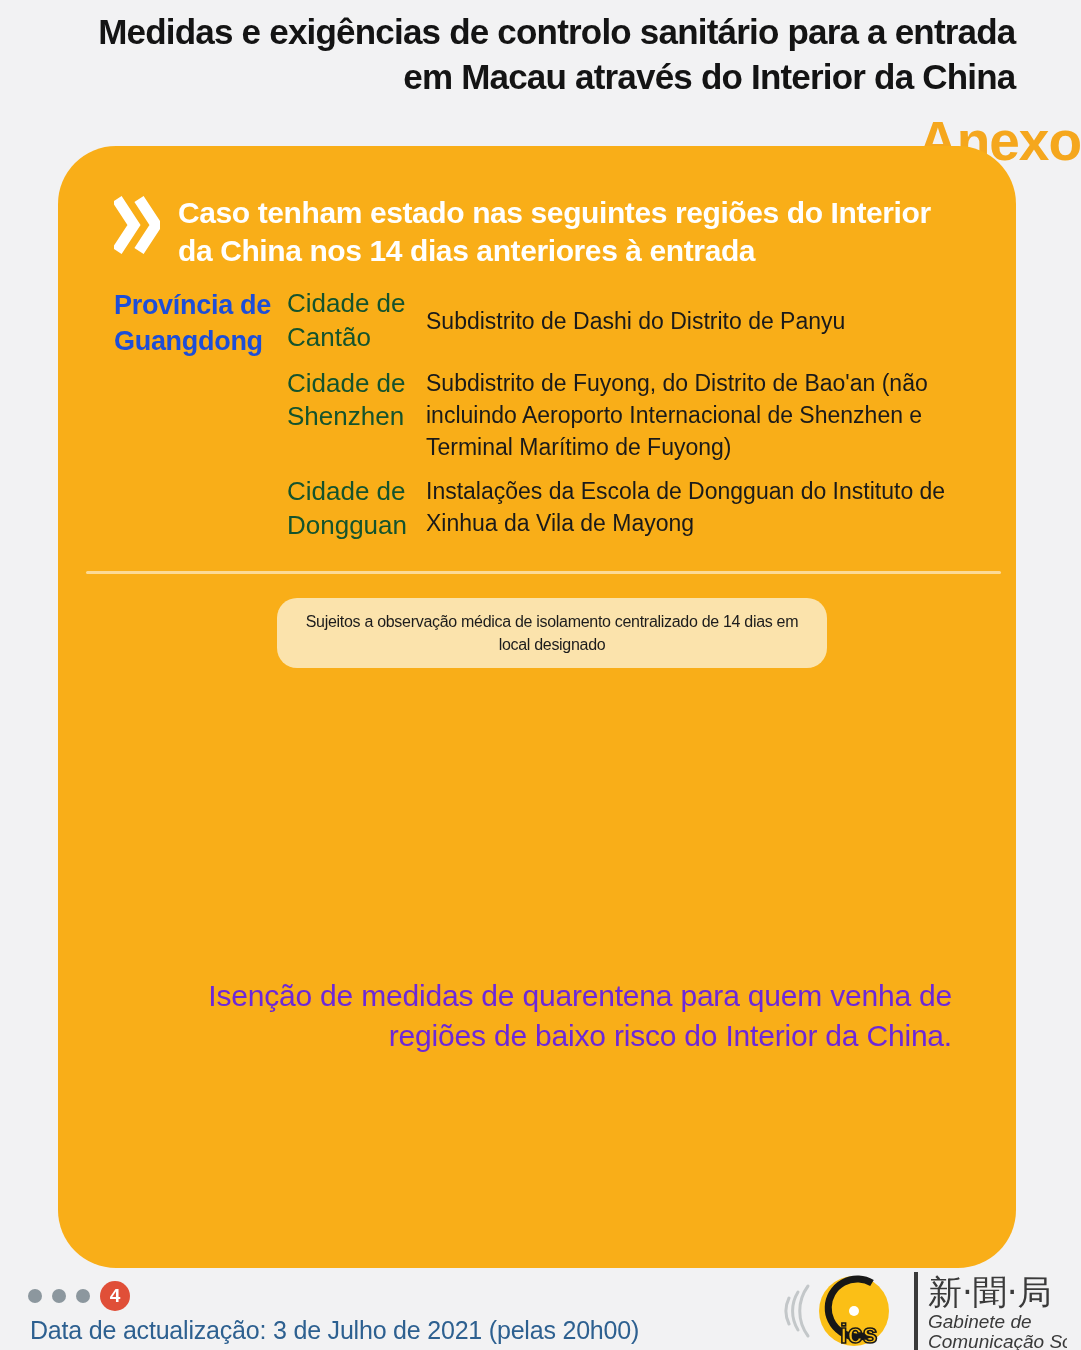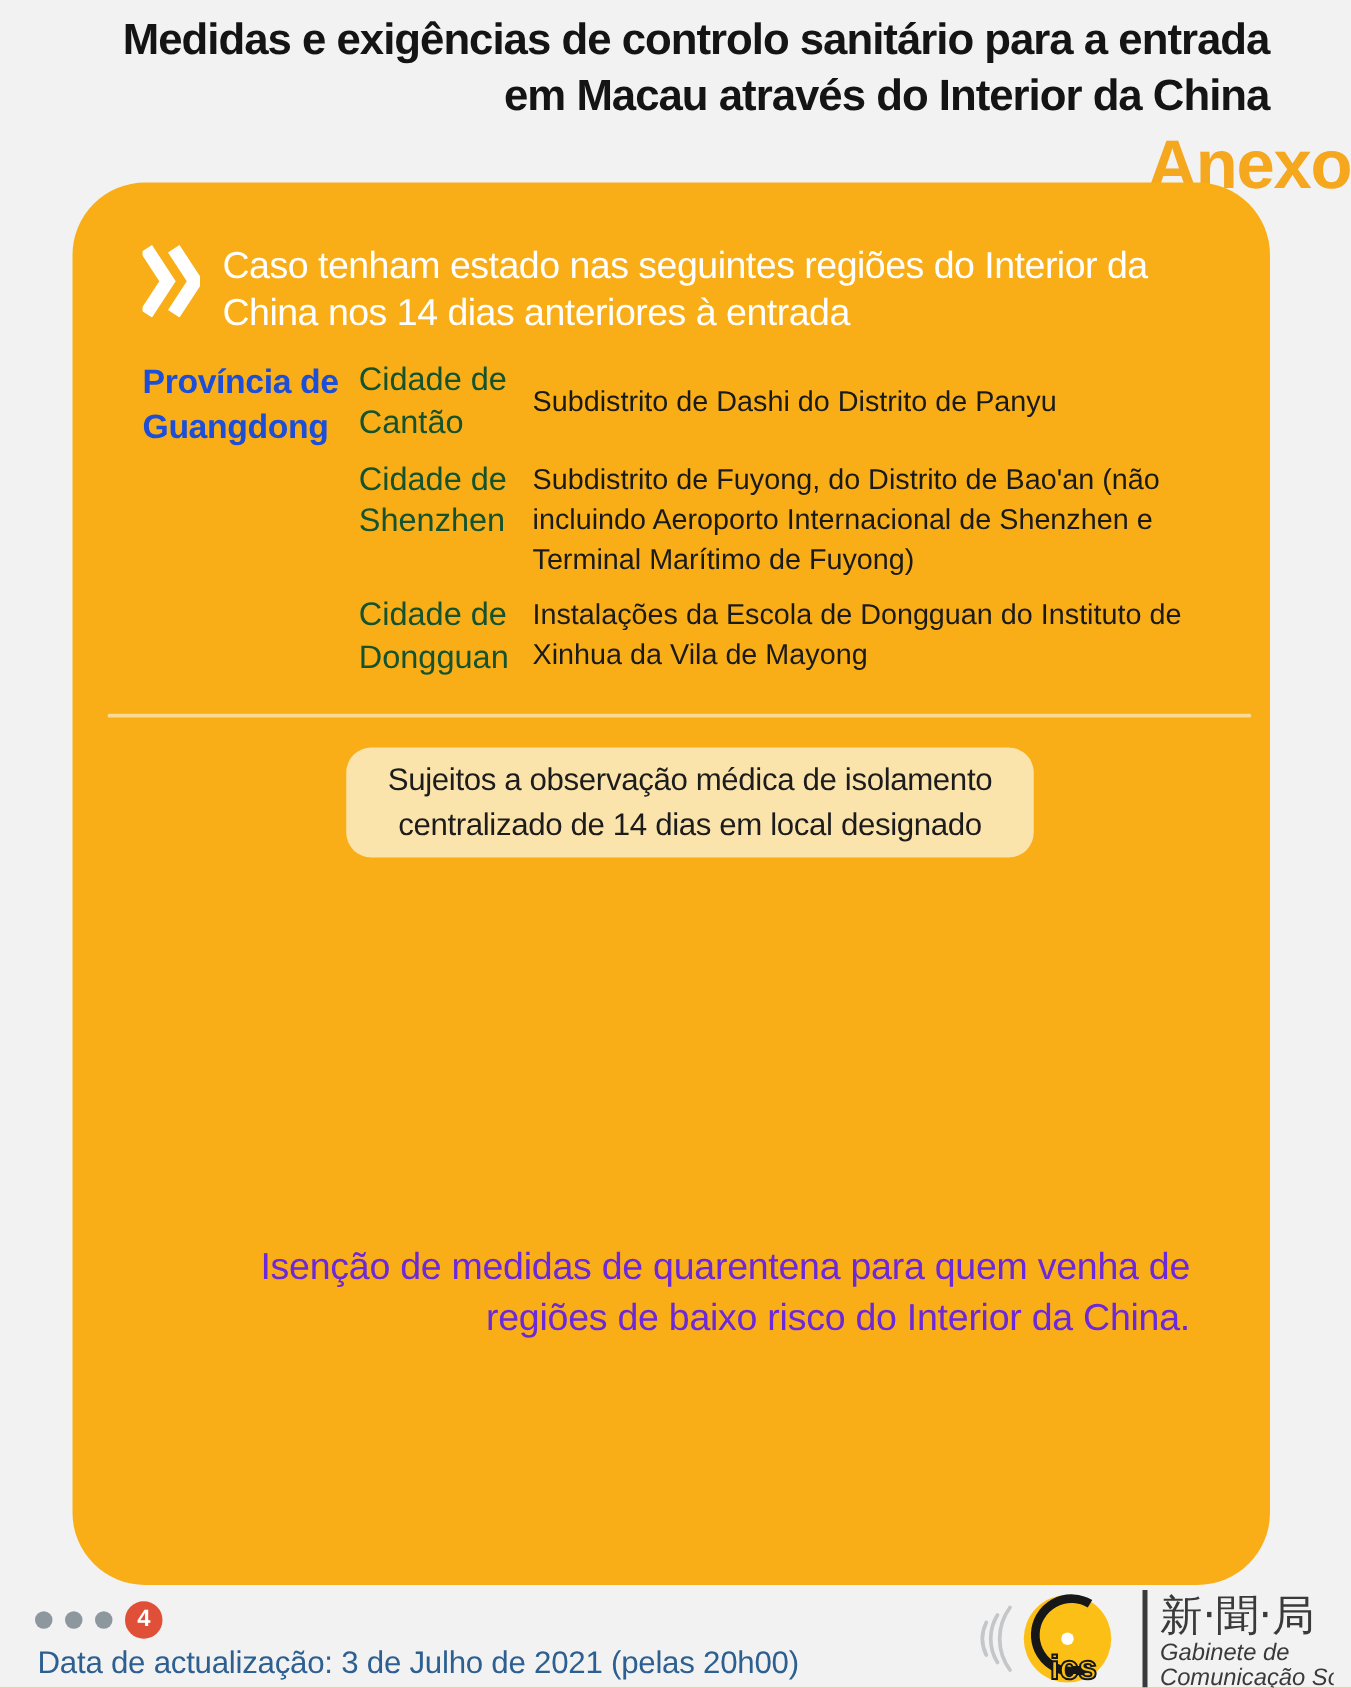--- a/index.html
+++ b/index.html
@@ -12,37 +12,37 @@
   }
 
   
   .page-header { padding-top:10px; text-align:right; }
   .main-title {
     max-width:950px; margin:0 auto;
     font-size:35px; font-weight:bold; letter-spacing:-0.8px;
     line-height:1.28; color:#141414;
   }
   .anexo-title {
-    margin-top:4px;
+    margin-top:14px;
     font-size:55px; font-weight:bold; letter-spacing:-1px;
     color:#F5A71D; line-height:1.0;
   }
 
   
   .card {
     position:absolute; left:58px; top:146px;
     width:958px; height:1122px;
     background:#F9AE18;
     border-radius:58px;
   }
   .card-intro { display:flex; gap:18px; padding:48px 40px 0 56px; }
   .chevrons { flex:0 0 46px; padding-top:2px; }
   .card-intro-text {
     width:762px;
-    color:#FFFFFF; font-size:30px; font-weight:normal;
+    color:#FFFFFF; font-size:30px; font-weight:bold;
     letter-spacing:-0.4px; line-height:1.25;
   }
 
   
   .region-table {
     display:grid;
     grid-template-columns:173px 135px 1fr;
     padding:18px 20px 0 56px;
     row-gap:12px;
   }
@@ -66,21 +66,21 @@
     height:3px; background:rgba(255,255,255,0.55);
     margin:28px 15px 0 28px; border-radius:2px;
   }
 
   .note-box {
     width:550px; min-height:70px;
     margin-left:219px; margin-top:24px;
     background:#FBE3AC; border-radius:20px;
     display:flex; align-items:center; justify-content:center;
     text-align:center;
-    font-size:25px; letter-spacing:-0.3px; line-height:1.45;
+    font-size:16px; letter-spacing:-0.3px; line-height:1.45;
     color:#1C1C1C; padding:8px 12px;
   }
 
   .exemption-text {
     margin:308px auto 0; max-width:830px;
     text-align:right;
     color:#6d28d9; font-size:30px; line-height:1.35;
     letter-spacing:-0.2px;
   }
 

